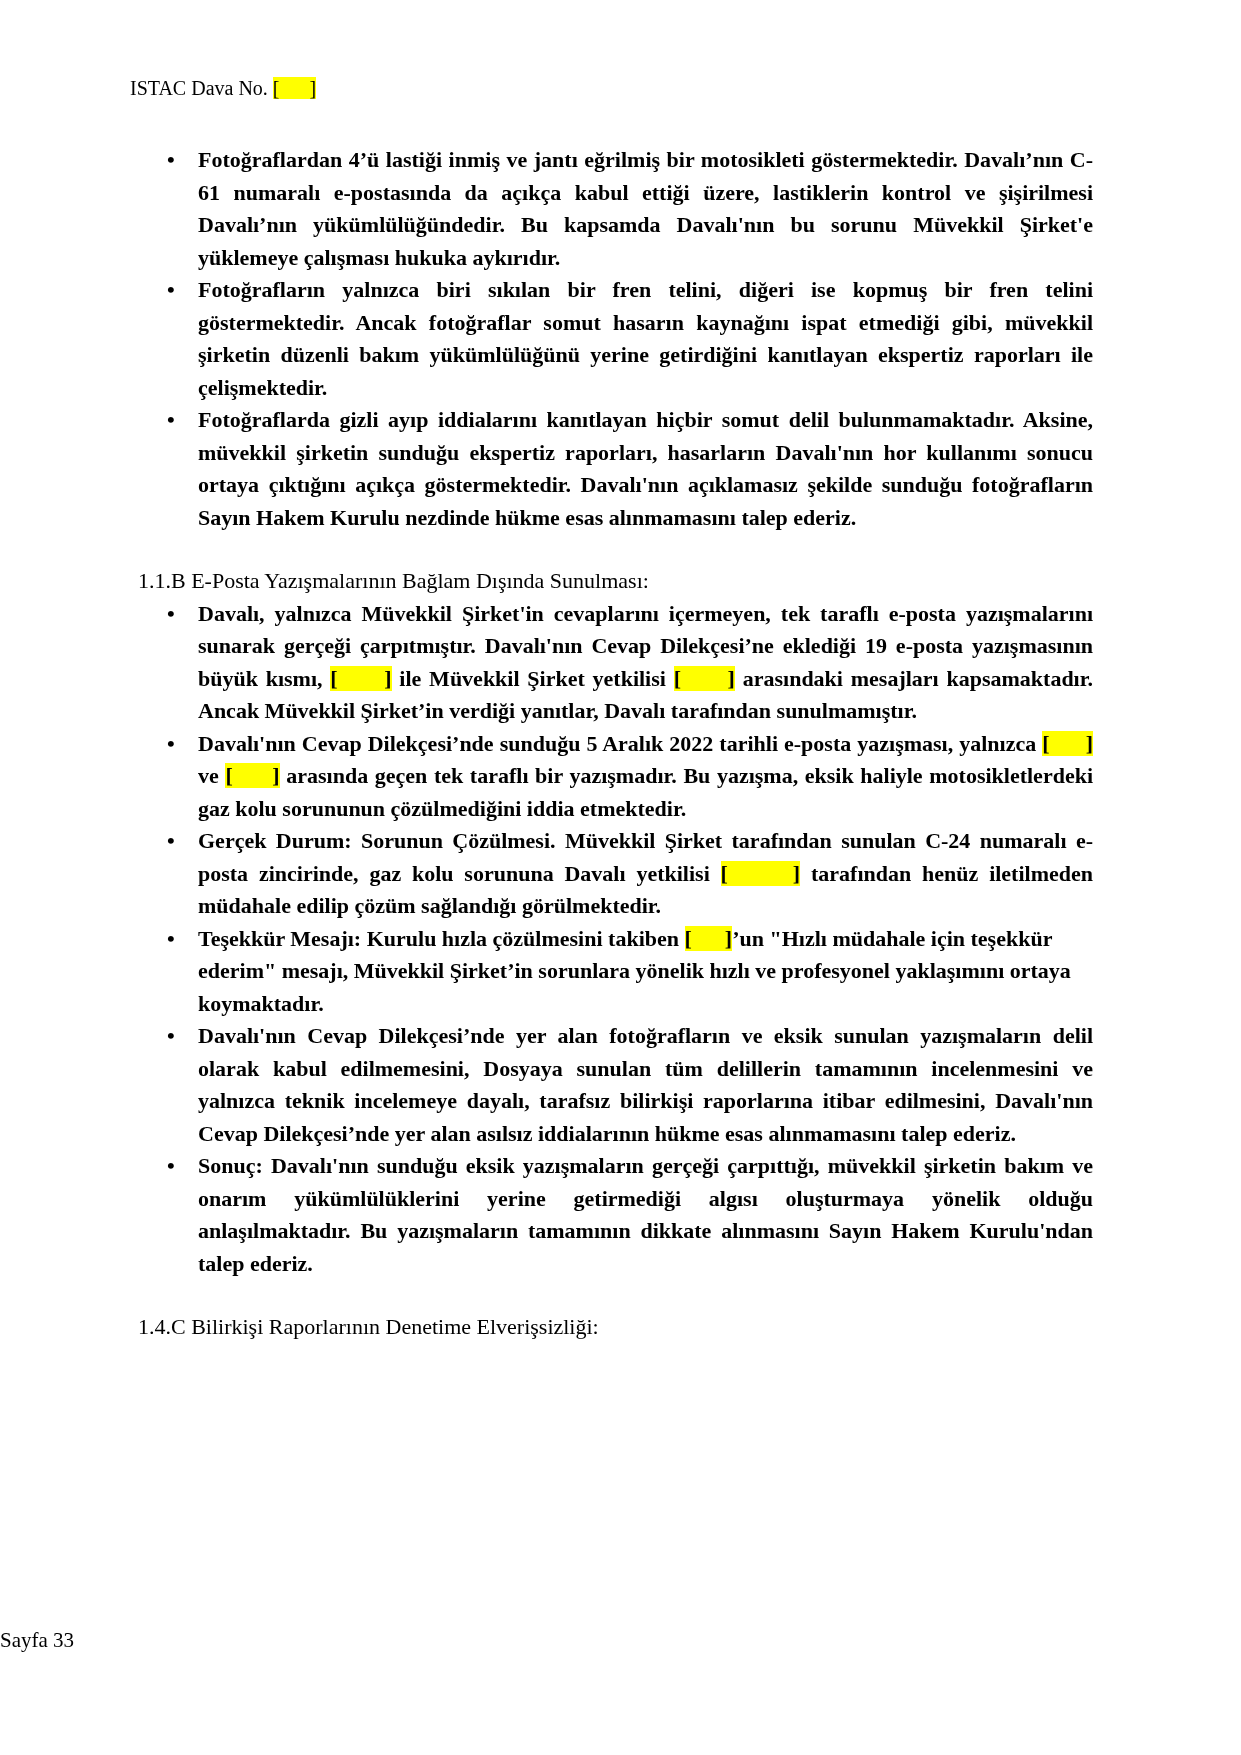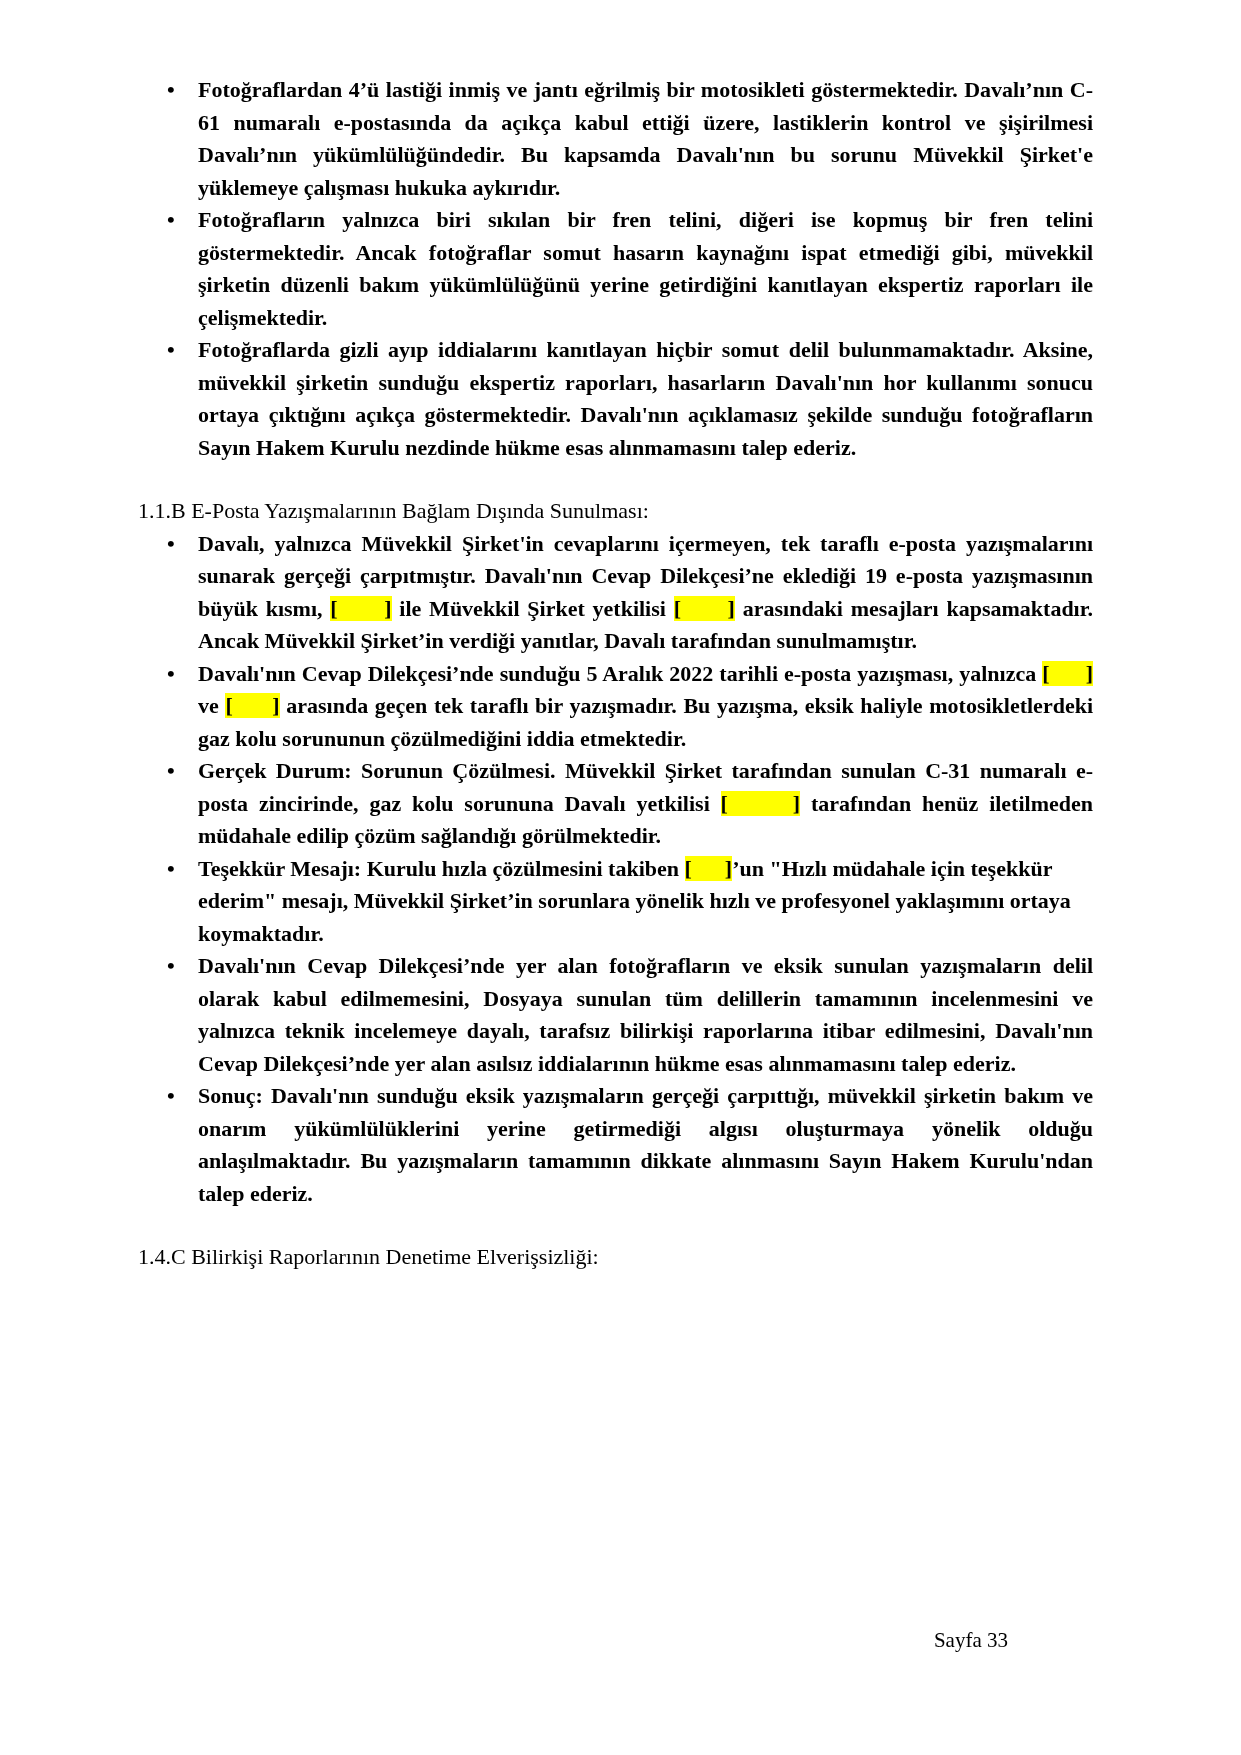--- a/index.html
+++ b/index.html
@@ -50,44 +50,45 @@
     line-height: 32.5px;
     font-weight: normal;
     margin: 31px 0 0 8px;
   }
   .hl { background: var(--hl); }
   .footer {
     position: absolute;
     left: 0;
     top: 1628px;
     width: 1008px;
-    text-align: right;
+    text-align: left;
     font-size: 21px;
   }
 </style>
 </head>
 <body>
 
 <div class="page">
 
+  <div class="header-line"><span>ISTAC Dava No. </span><span class="hl">[&nbsp;&nbsp;&nbsp;&nbsp;&nbsp;&nbsp;]</span></div>
 
   <div class="body-text">
 
     <ul class="blist">
       <li><span>Fotoğraflardan 4’ü lastiği inmiş ve jantı eğrilmiş bir motosikleti göstermektedir. Davalı’nın C-61 numaralı e-postasında da açıkça kabul ettiği üzere, lastiklerin kontrol ve şişirilmesi Davalı’nın yükümlülüğündedir. Bu kapsamda Davalı'nın bu sorunu Müvekkil Şirket'e yüklemeye çalışması hukuka aykırıdır.</span></li>
       <li><span>Fotoğrafların yalnızca biri sıkılan bir fren telini, diğeri ise kopmuş bir fren telini göstermektedir. Ancak fotoğraflar somut hasarın kaynağını ispat etmediği gibi, müvekkil şirketin düzenli bakım yükümlülüğünü yerine getirdiğini kanıtlayan ekspertiz raporları ile çelişmektedir.</span></li>
       <li><span>Fotoğraflarda gizli ayıp iddialarını kanıtlayan hiçbir somut delil bulunmamaktadır. Aksine, müvekkil şirketin sunduğu ekspertiz raporları, hasarların Davalı'nın hor kullanımı sonucu ortaya çıktığını açıkça göstermektedir. Davalı'nın açıklamasız şekilde sunduğu fotoğrafların Sayın Hakem Kurulu nezdinde hükme esas alınmamasını talep ederiz.</span></li>
     </ul>
 
     <h2 class="section-heading">1.1.B E-Posta Yazışmalarının Bağlam Dışında Sunulması:</h2>
 
     <ul class="blist">
       <li><span>Davalı, yalnızca Müvekkil Şirket'in cevaplarını içermeyen, tek taraflı e-posta yazışmalarını sunarak gerçeği çarpıtmıştır. Davalı'nın Cevap Dilekçesi’ne eklediği 19 e-posta yazışmasının büyük kısmı, </span><span class="hl">[&nbsp;&nbsp;&nbsp;&nbsp;&nbsp;&nbsp;]</span><span> ile Müvekkil Şirket yetkilisi </span><span class="hl">[&nbsp;&nbsp;&nbsp;&nbsp;&nbsp;&nbsp;]</span><span> arasındaki mesajları kapsamaktadır. Ancak Müvekkil Şirket’in verdiği yanıtlar, Davalı tarafından sunulmamıştır.</span></li>
       <li><span>Davalı'nın Cevap Dilekçesi’nde sunduğu 5 Aralık 2022 tarihli e-posta yazışması, yalnızca </span><span class="hl">[&nbsp;&nbsp;&nbsp;&nbsp;&nbsp;&nbsp;]</span><span> ve </span><span class="hl">[&nbsp;&nbsp;&nbsp;&nbsp;&nbsp;&nbsp;]</span><span> arasında geçen tek taraflı bir yazışmadır. Bu yazışma, eksik haliyle motosikletlerdeki gaz kolu sorununun çözülmediğini iddia etmektedir.</span></li>
-      <li><span>Gerçek Durum: Sorunun Çözülmesi. Müvekkil Şirket tarafından sunulan C-31 numaralı e-posta zincirinde, gaz kolu sorununa Davalı yetkilisi </span><span class="hl">[&nbsp;&nbsp;&nbsp;&nbsp;&nbsp;&nbsp;]</span><span> tarafından henüz iletilmeden müdahale edilip çözüm sağlandığı görülmektedir.</span></li>
+      <li><span>Gerçek Durum: Sorunun Çözülmesi. Müvekkil Şirket tarafından sunulan C-24 numaralı e-posta zincirinde, gaz kolu sorununa Davalı yetkilisi </span><span class="hl">[&nbsp;&nbsp;&nbsp;&nbsp;&nbsp;&nbsp;]</span><span> tarafından henüz iletilmeden müdahale edilip çözüm sağlandığı görülmektedir.</span></li>
       <li class="align-left"><span>Teşekkür Mesajı: Kurulu hızla çözülmesini takiben </span><span class="hl">[&nbsp;&nbsp;&nbsp;&nbsp;&nbsp;&nbsp;]</span><span>’un "Hızlı müdahale için teşekkür ederim" mesajı, Müvekkil Şirket’in sorunlara yönelik hızlı ve profesyonel yaklaşımını ortaya koymaktadır.</span></li>
       <li><span>Davalı'nın Cevap Dilekçesi’nde yer alan fotoğrafların ve eksik sunulan yazışmaların delil olarak kabul edilmemesini, Dosyaya sunulan tüm delillerin tamamının incelenmesini ve yalnızca teknik incelemeye dayalı, tarafsız bilirkişi raporlarına itibar edilmesini, Davalı'nın Cevap Dilekçesi’nde yer alan asılsız iddialarının hükme esas alınmamasını talep ederiz.</span></li>
       <li><span>Sonuç: Davalı'nın sunduğu eksik yazışmaların gerçeği çarpıttığı, müvekkil şirketin bakım ve onarım yükümlülüklerini yerine getirmediği algısı oluşturmaya yönelik olduğu anlaşılmaktadır. Bu yazışmaların tamamının dikkate alınmasını Sayın Hakem Kurulu'ndan talep ederiz.</span></li>
     </ul>
 
     <h2 class="section-heading">1.4.C Bilirkişi Raporlarının Denetime Elverişsizliği:</h2>
 
   </div>
 </div>
 

